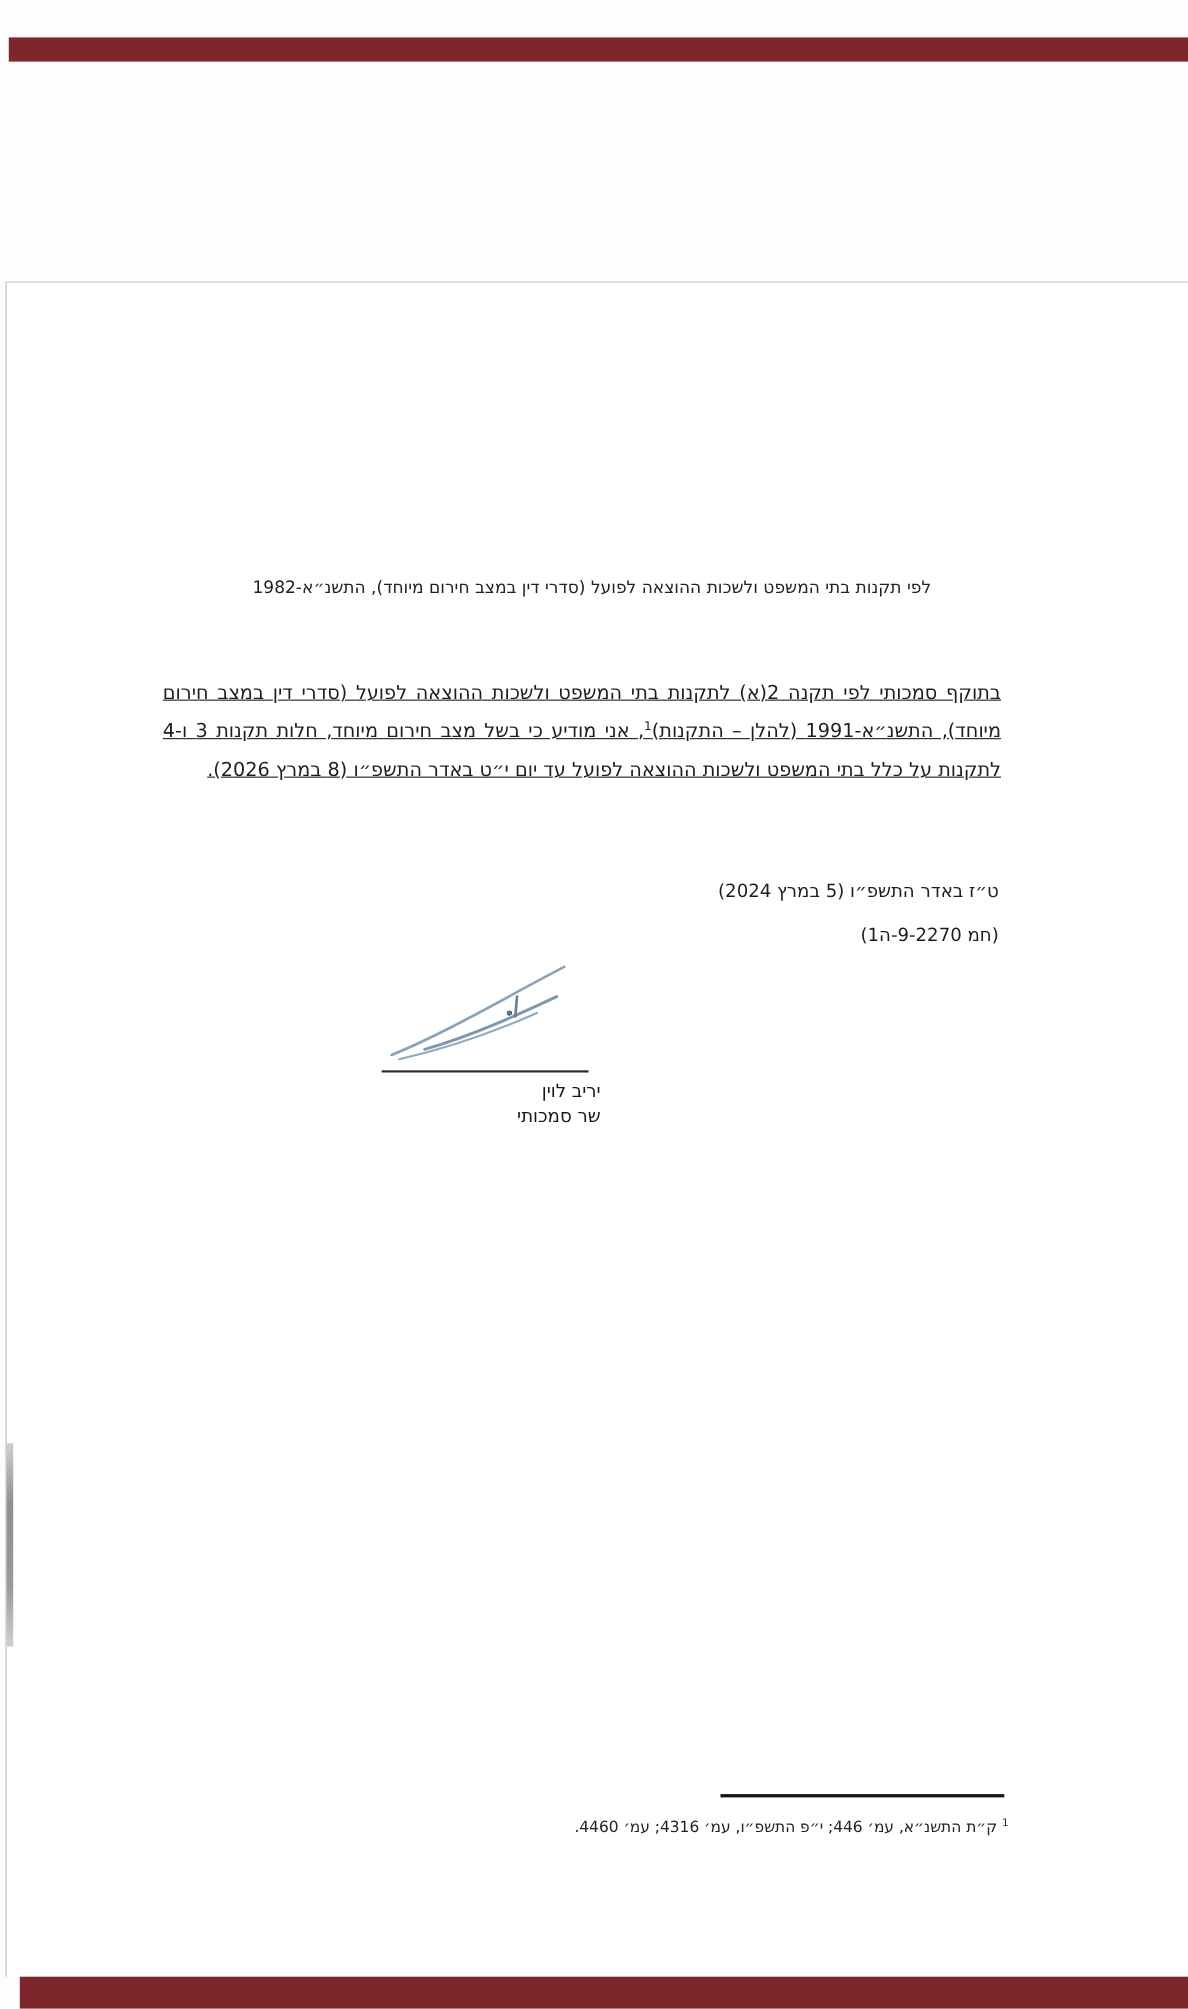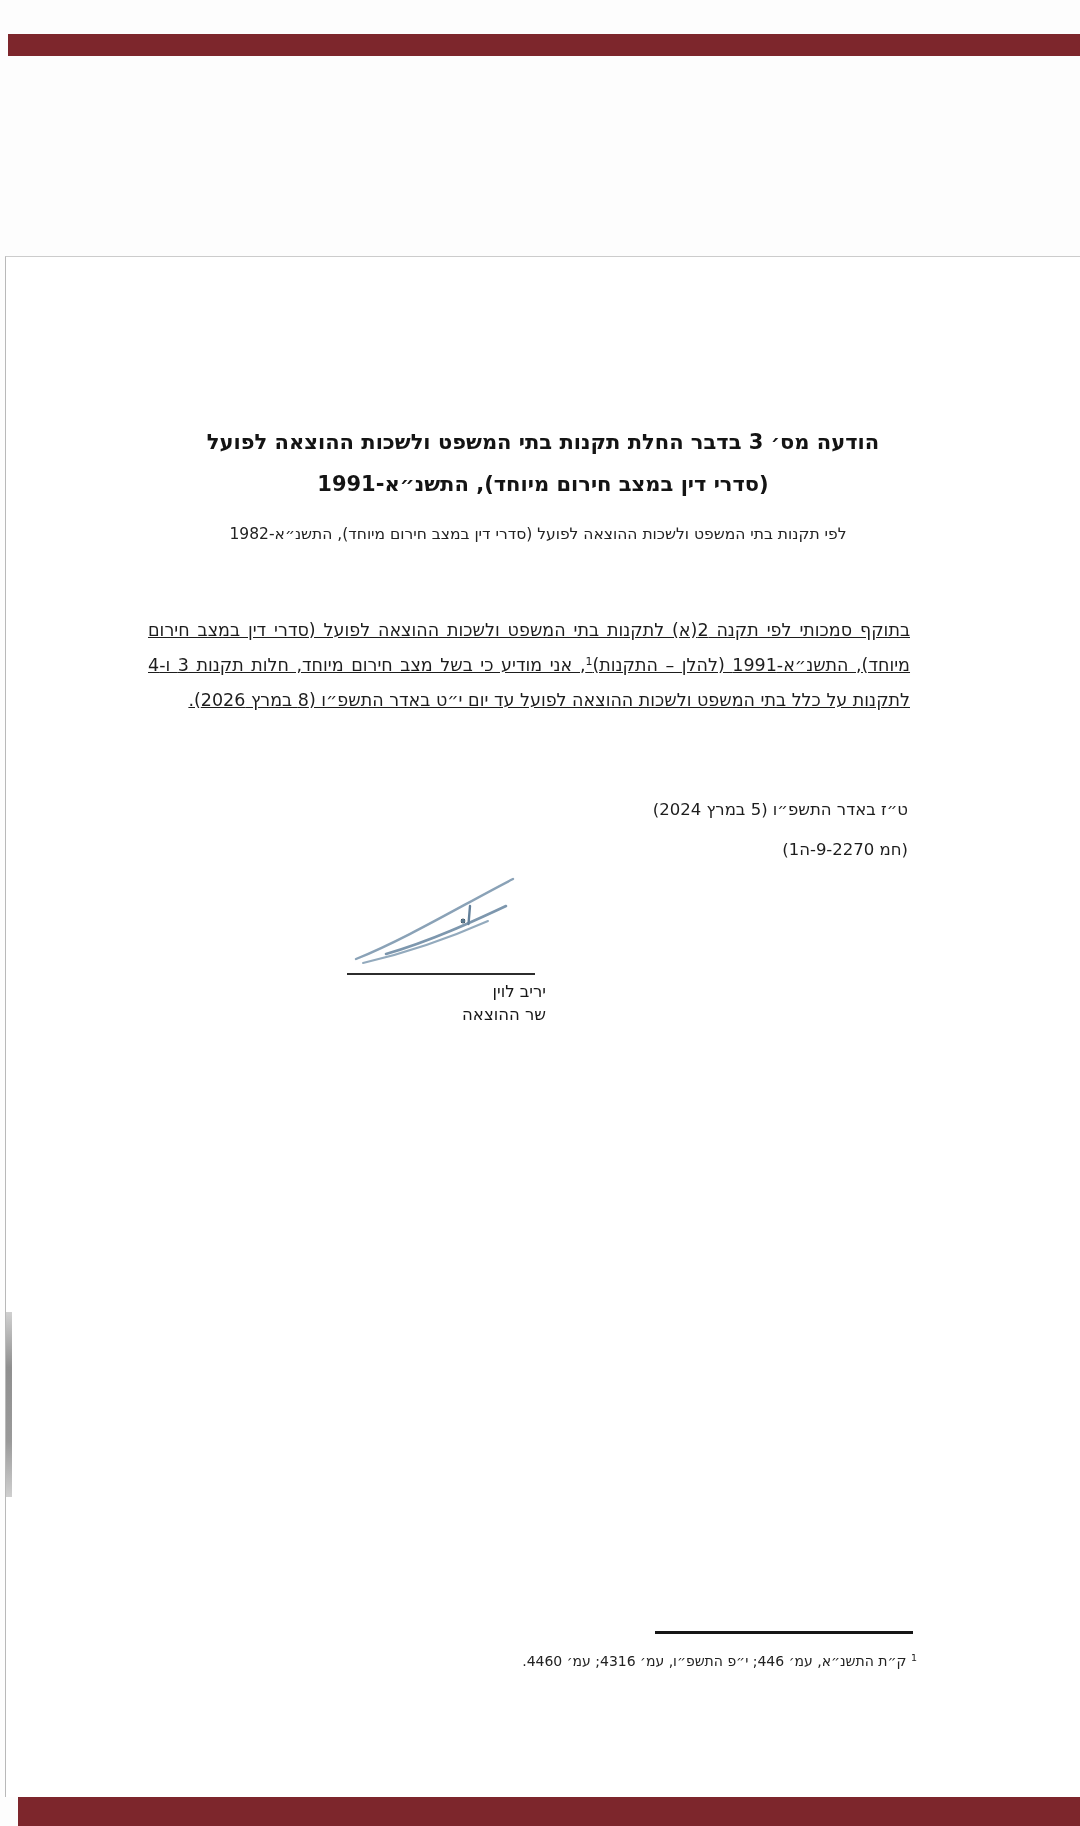--- a/index.html
+++ b/index.html
@@ -103,21 +103,20 @@
   }
   .fn-text sup { font-size: 9.5px; vertical-align: 5px; }
 </style>
 </head>
 <body>
 
 <div class="bar-top"></div>
 
 <div class="page">
 
-  <div class="title">הודעה מס׳ 3 בדבר החלת תקנות בתי המשפט ולשכות ההוצאה לפועל (סדרי דין במצב חירום מיוחד), התשנ״א-1991</div>
 
   <div class="subtitle">לפי תקנות בתי המשפט ולשכות ההוצאה לפועל (סדרי דין במצב חירום מיוחד), התשנ״א-1982</div>
 
   <p class="body-par"><span>בתוקף סמכותי לפי תקנה 2(א) לתקנות בתי המשפט ולשכות ההוצאה לפועל (סדרי דין במצב חירום מיוחד), התשנ״א-1991 (להלן – התקנות)</span><sup>1</sup><span>, אני מודיע כי בשל מצב חירום מיוחד, חלות תקנות 3 ו-4 לתקנות על כלל בתי המשפט ולשכות ההוצאה לפועל עד יום י״ט באדר התשפ״ו (8 במרץ 2026).</span></p>
 
   <div class="dates">
     <div class="date-line">ט״ז באדר התשפ״ו (5 במרץ 2024)</div>
     <div class="date-line">(חמ 9-2270-ה1)</div>
   </div>
 
@@ -126,21 +125,21 @@
       <path d="M 20 102 C 70 82, 130 46, 177 22" stroke="#8aa2b7" stroke-width="2.4" fill="none" stroke-linecap="round"></path>
       <path d="M 50 97 C 95 84, 138 64, 170 49" stroke="#7d97ae" stroke-width="2.6" fill="none" stroke-linecap="round"></path>
       <path d="M 27 106 C 75 95, 118 79, 152 64" stroke="#93aabd" stroke-width="2" fill="none" stroke-linecap="round"></path>
       <path d="M 134 49 L 132.5 67" stroke="#64819b" stroke-width="2.4" fill="none" stroke-linecap="round"></path>
       <circle cx="127" cy="64" r="2.2" fill="#5b7license"></circle>
       <circle cx="127" cy="64" r="2.2" fill="#5b7democracy"></circle>
       <circle cx="127" cy="64" r="2.2" fill="#5b798f"></circle>
     </svg>
     <div class="sig-line"></div>
     <div class="signer-name">יריב לוין</div>
-    <div class="signer-title">שר ההוצאה</div>
+    <div class="signer-title">שר סמכותי</div>
   </div>
 
   <div class="footnote-block">
     <div class="fn-sep"></div>
     <div class="fn-text"><sup>1</sup> <span>ק״ת התשנ״א, עמ׳ 446; י״פ התשפ״ו, עמ׳ 4316; עמ׳ 4460.</span></div>
   </div>
 
   <div class="scan-shadow"></div>
 </div>
 

